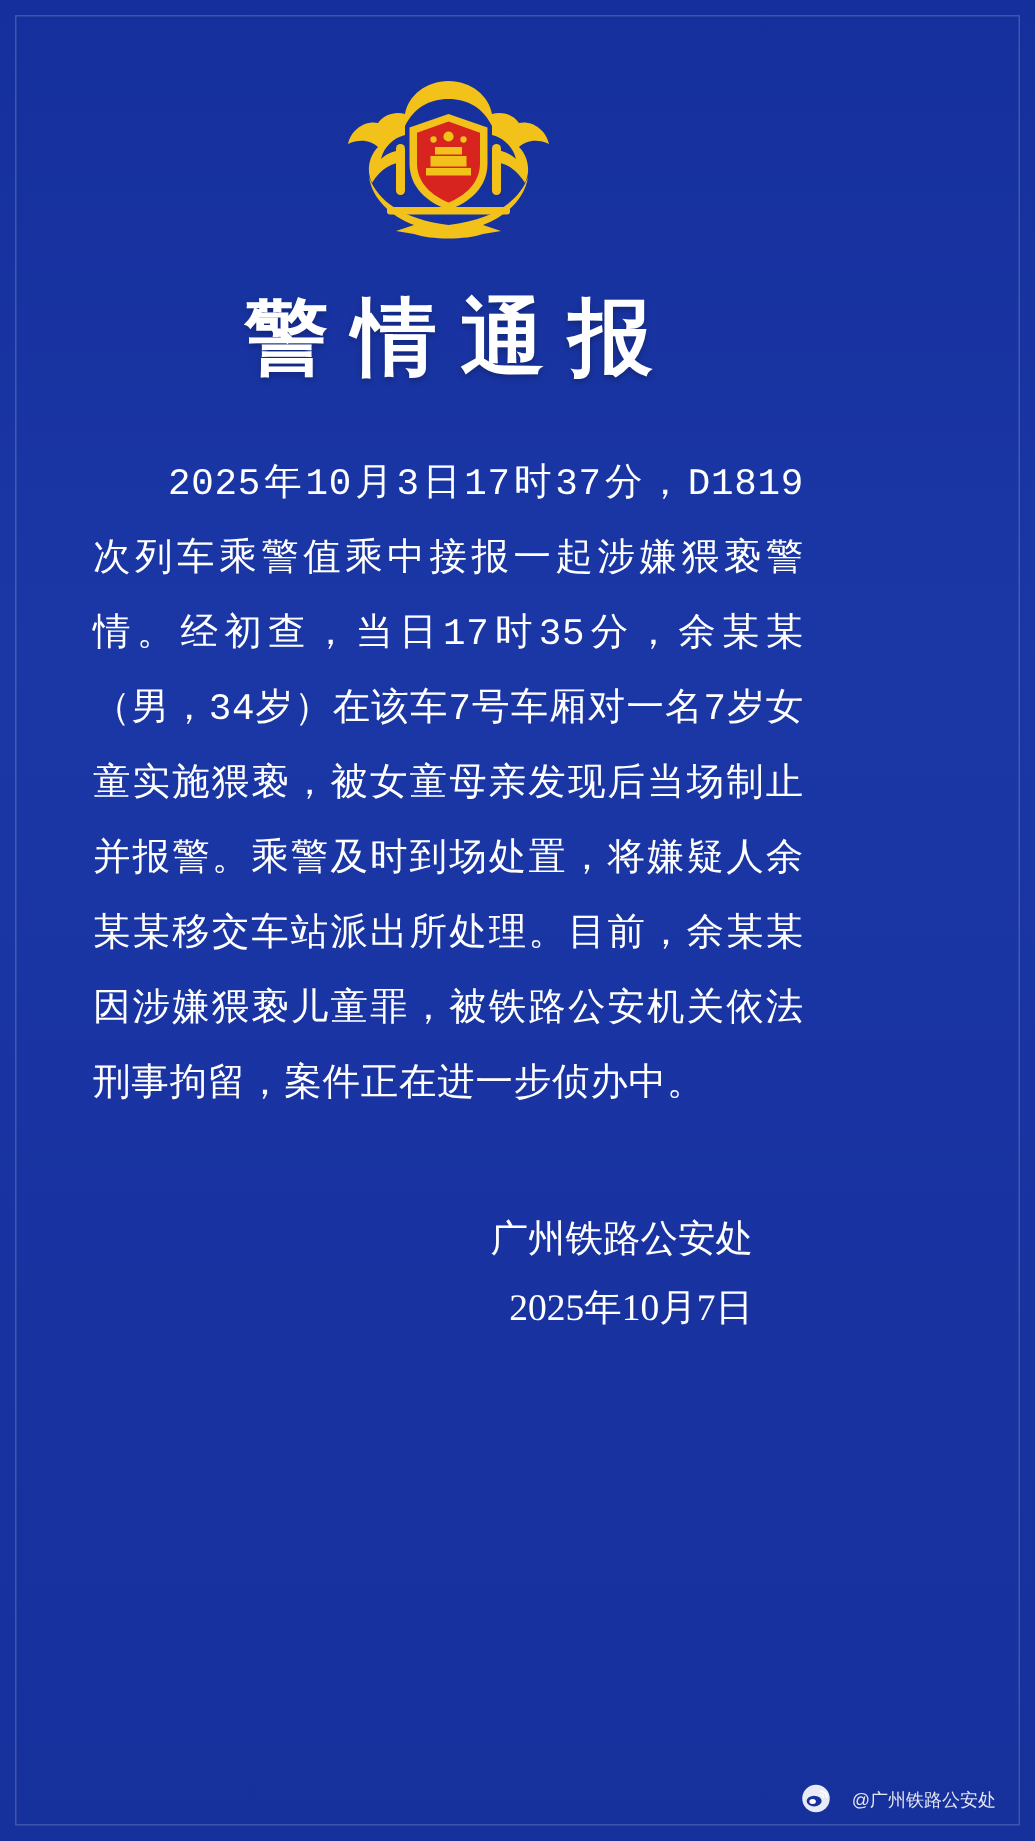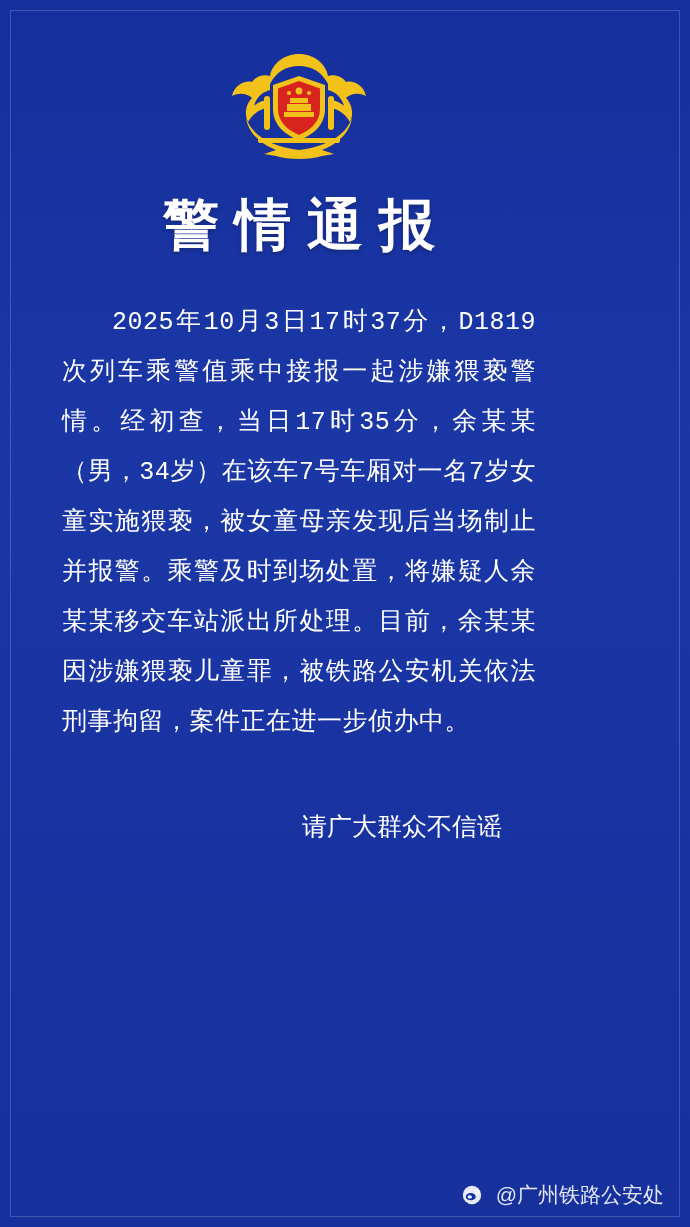--- a/index.html
+++ b/index.html
@@ -88,24 +88,24 @@
     line-height: 46px;
     padding-right: 34px;
   }
 
   
   .footer {
     position: absolute;
     right: 26px;
     bottom: 18px;
     display: flex;
-    align-items: center;
+    align-items: flex-end;
     gap: 14px;
     color: rgba(255,255,255,0.88);
-    font-size: 21px;
+    font-size: 12px;
     font-family: "Liberation Sans", sans-serif;
   }
   .weibo-icon {
     width: 20px;
     height: 20px;
     display: inline-block;
   }
 </style>
 </head>
 <body>
@@ -149,21 +149,22 @@
       </div>
     </div>
 
     <div class="title">警情通报</div>
 
     <div class="body-text">
       <p>2025年10月3日17时37分，D1819次列车乘警值乘中接报一起涉嫌猥亵警情。经初查，当日17时35分，余某某（男，34岁）在该车7号车厢对一名7岁女童实施猥亵，被女童母亲发现后当场制止并报警。乘警及时到场处置，将嫌疑人余某某移交车站派出所处理。目前，余某某因涉嫌猥亵儿童罪，被铁路公安机关依法刑事拘留，案件正在进一步侦办中。</p>
     </div>
 
     <div class="signature">
-      <div>请广大群众不信谣</div>
+      <div>广州铁路公安处</div>
+      <div>2025年10月7日</div>
     </div>
 
   </div>
 
   <div class="footer">
     <span class="weibo-icon">
       <svg viewBox="0 0 24 24" width="20" height="20" xmlns="http://www.w3.org/2000/svg">
         <circle cx="12" cy="12" r="11" fill="#ffffff" opacity="0.9"></circle>
         <ellipse cx="10.5" cy="14" rx="6" ry="4.3" fill="#16309c"></ellipse>
         <ellipse cx="9.3" cy="14.3" rx="2.6" ry="2" fill="#ffffff"></ellipse>

